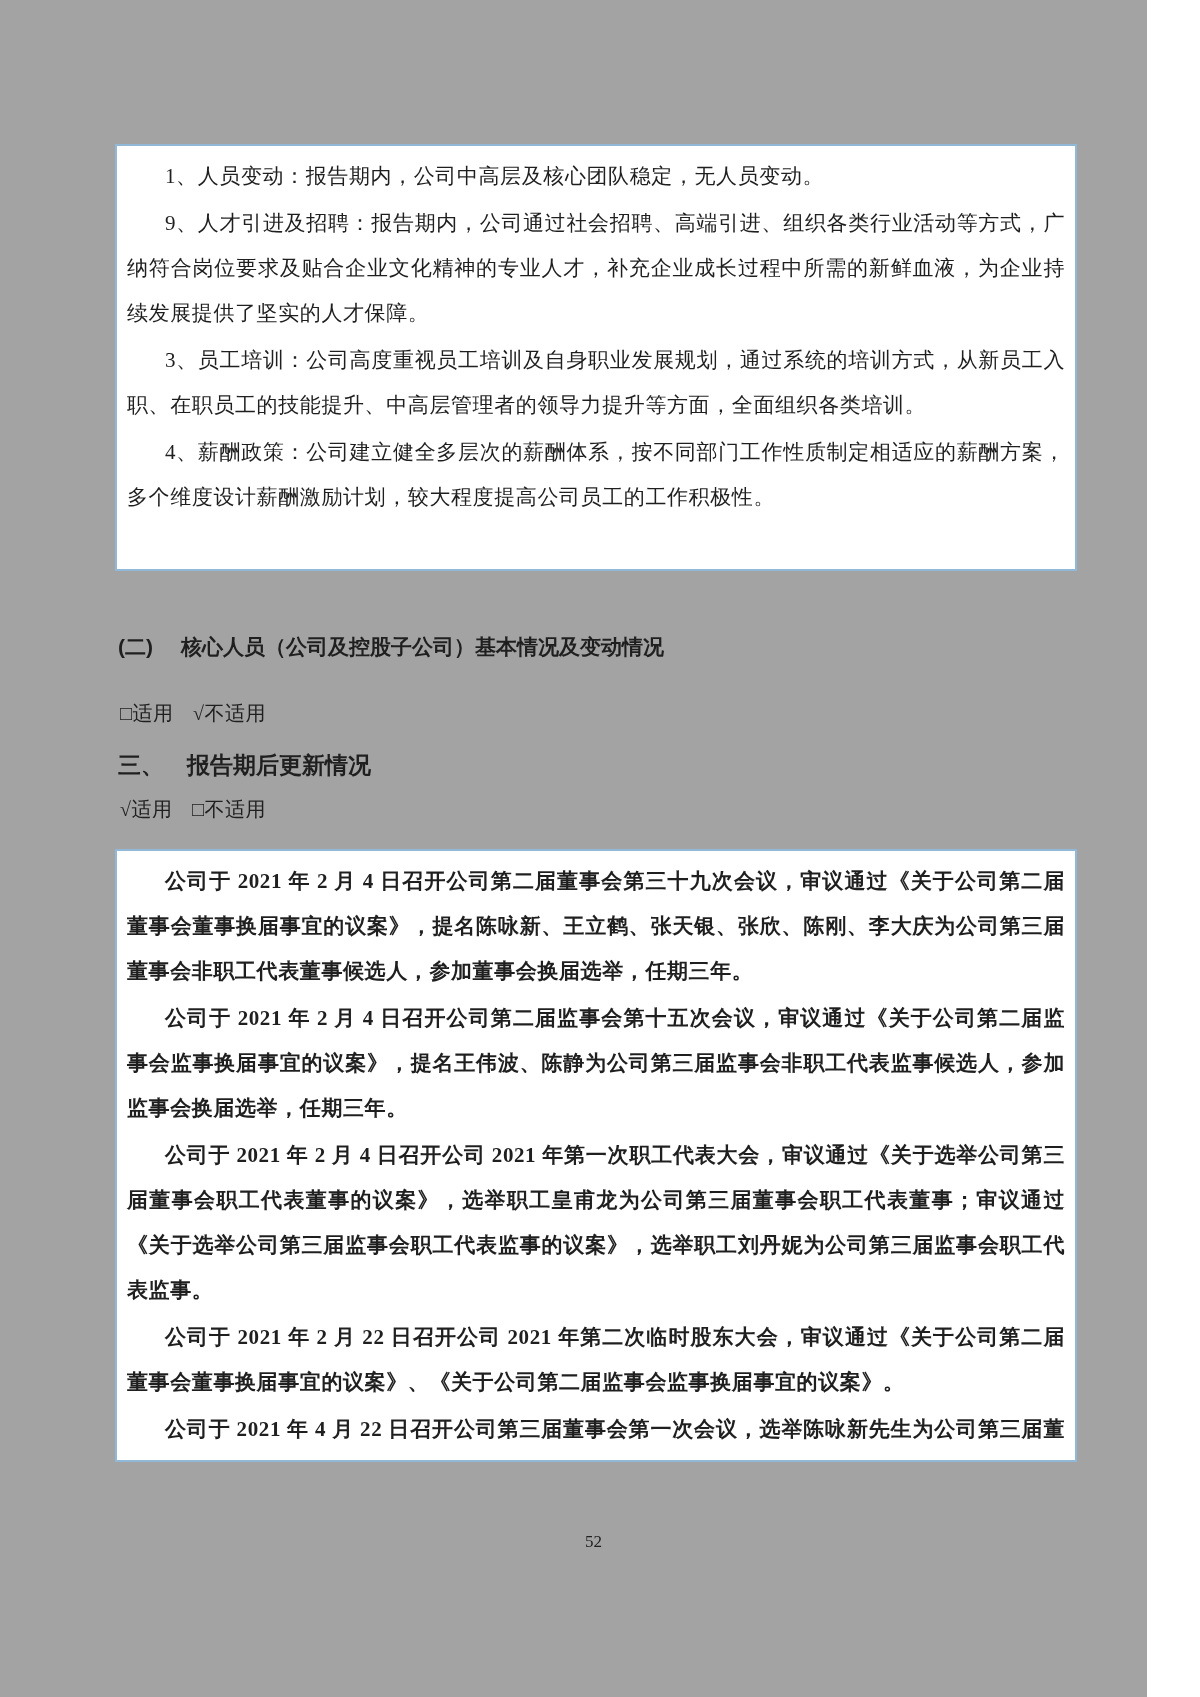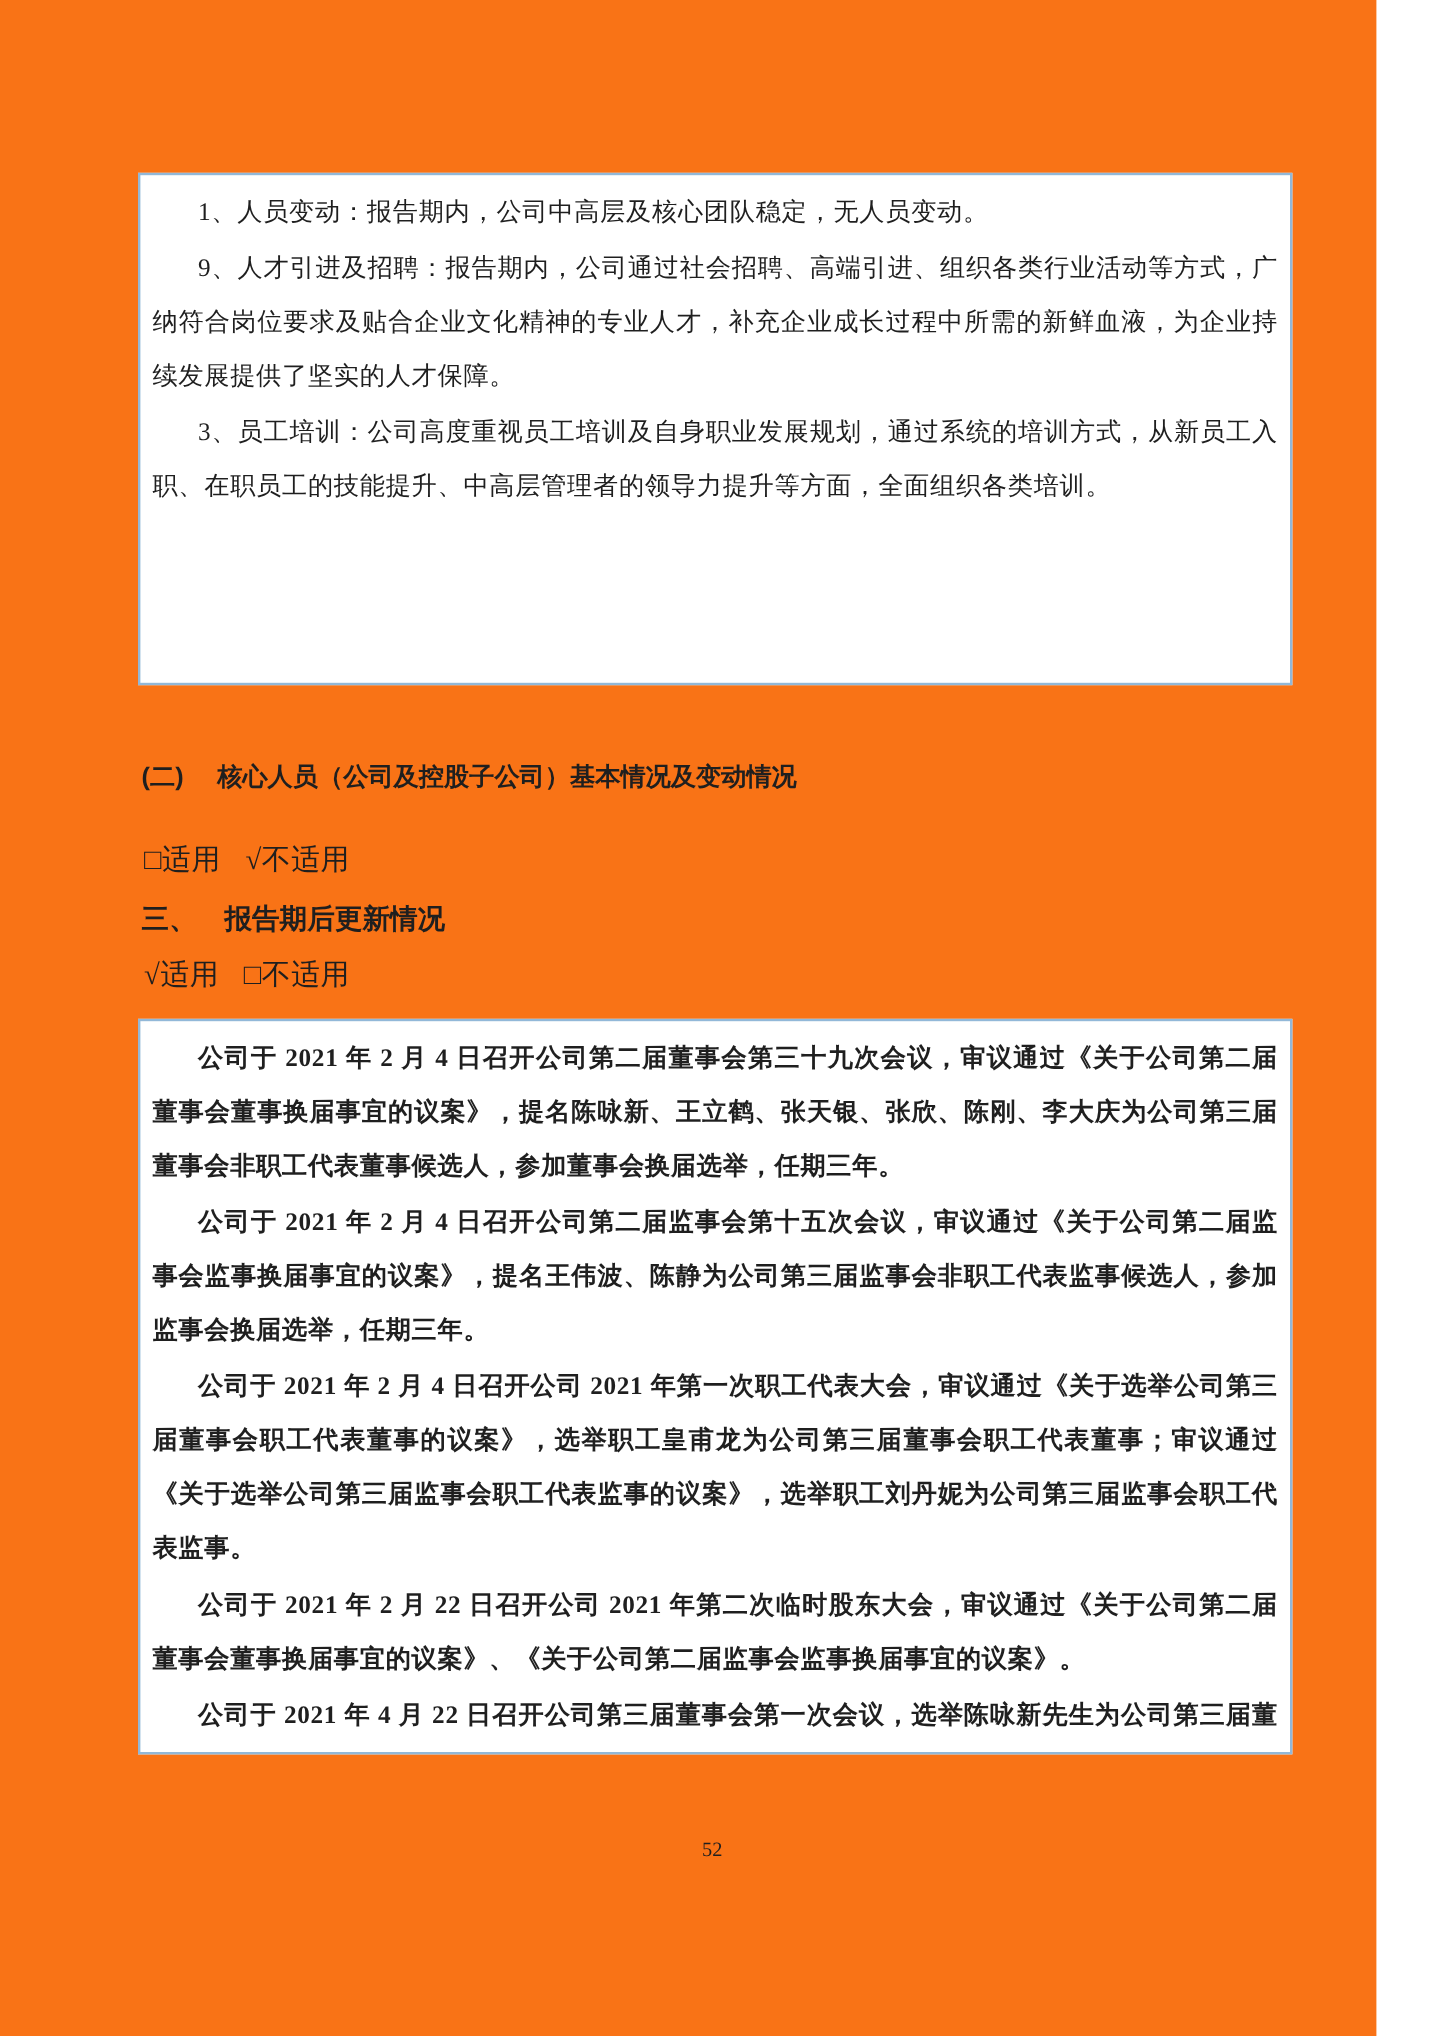--- a/index.html
+++ b/index.html
@@ -1,20 +1,20 @@
 <!DOCTYPE html>
 <html><head>
 <meta charset="utf-8">
 <style>
   html, body { margin: 0; padding: 0; background: #ffffff; }
   .page {
     position: relative;
     width: 1147px;
     height: 1697px;
-    background: #f97316;
+    background: #a3a3a3;
     font-family: "Liberation Serif", "DejaVu Serif", serif;
     color: #1f1f1f;
     overflow: hidden;
   }
   .textbox {
     position: absolute;
     left: 115px;
     width: 962px;
     box-sizing: border-box;
     border: 2px solid #92b8d8;
@@ -41,21 +41,21 @@
     font-weight: bold;
     white-space: nowrap;
   }
   #heading-core { top: 633px; font-size: 21px; }
   #heading-core .heading-title { margin-left: 28px; }
   #heading-post { top: 750px; font-size: 23px; }
   #heading-post .heading-title { margin-left: 23px; }
   .applicability {
     position: absolute;
     left: 120px;
-    font-size: 24px;
+    font-size: 20px;
     letter-spacing: 0.5px;
     white-space: nowrap;
   }
   #applicability-core { top: 700px; }
   #applicability-post { top: 796px; }
   .applicability .opt + .opt { margin-left: 14px; }
   .page-number {
     position: absolute;
     top: 1532px;
     left: 0;
@@ -67,20 +67,21 @@
 </style>
 </head>
 <body>
 
 <div class="page">
 
   <div class="textbox" id="box1">
     <p>1、人员变动：报告期内，公司中高层及核心团队稳定，无人员变动。</p>
     <p>9、人才引进及招聘：报告期内，公司通过社会招聘、高端引进、组织各类行业活动等方式，广纳符合岗位要求及贴合企业文化精神的专业人才，补充企业成长过程中所需的新鲜血液，为企业持续发展提供了坚实的人才保障。</p>
     <p>3、员工培训：公司高度重视员工培训及自身职业发展规划，通过系统的培训方式，从新员工入职、在职员工的技能提升、中高层管理者的领导力提升等方面，全面组织各类培训。</p>
+    <p>4、薪酬政策：公司建立健全多层次的薪酬体系，按不同部门工作性质制定相适应的薪酬方案，多个维度设计薪酬激励计划，较大程度提高公司员工的工作积极性。</p>
   </div>
 
   <div class="heading" id="heading-core">
     <span class="heading-number">(二)</span>
     <span class="heading-title">核心人员（公司及控股子公司）基本情况及变动情况</span>
   </div>
 
   <div class="applicability" id="applicability-core">
     <span class="opt">□适用</span>
     <span class="opt">√不适用</span>

